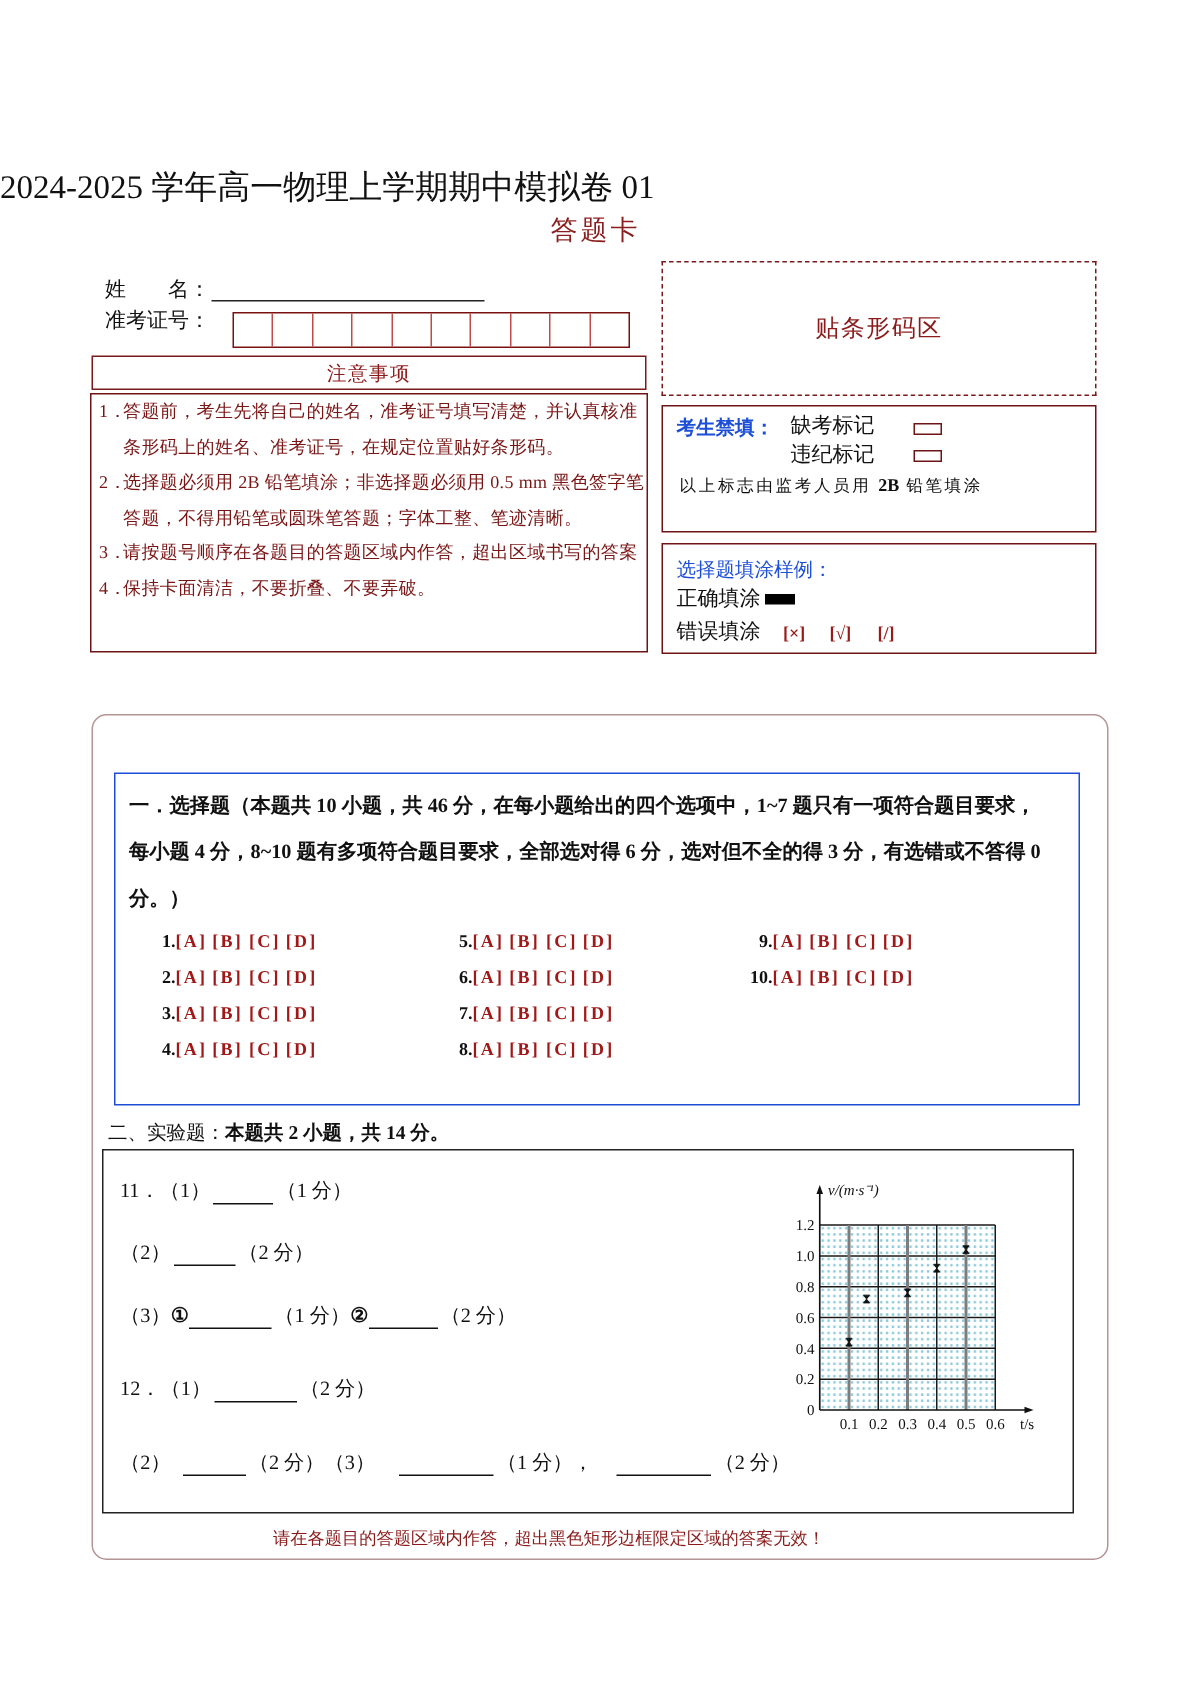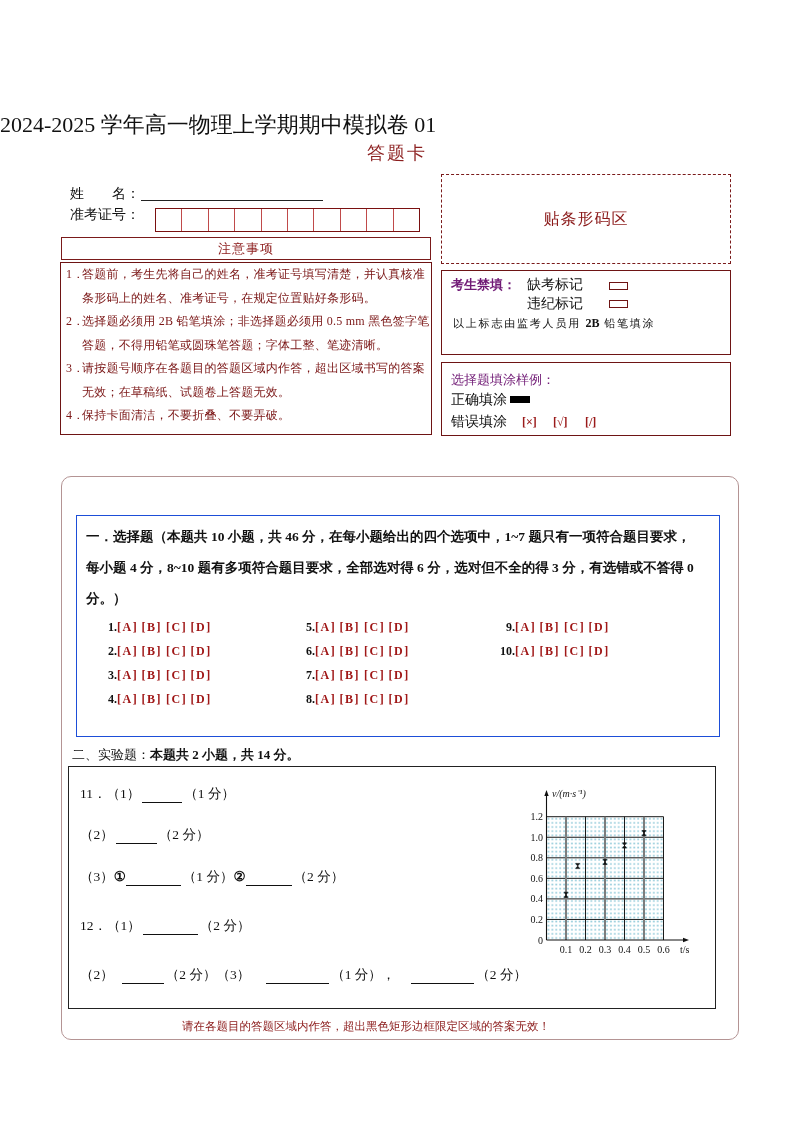--- a/index.html
+++ b/index.html
@@ -15,21 +15,21 @@
 .idbox:last-child{border-right:none}
 .notice-head{left:61px;top:237px;width:370px;height:23px;border:1px solid #7a1a1a;text-align:center;font-size:13px;line-height:21px;color:#8b1a1a;letter-spacing:1px}
 .notice-body{left:60px;top:262px;width:372px;height:173px;border:1.5px solid #6e1414;padding:0 0 0 5px}
 .nitem{display:flex;color:#7a1515;font-size:12px;line-height:23.5px;white-space:nowrap;letter-spacing:0.25px}
 .nnum{width:16px;flex:none}
 .nlines{display:flex;flex-direction:column}
 .barcode{left:441px;top:174px;width:290px;height:90px;border:1px dashed #7a1a1a;display:flex;align-items:center;justify-content:center;font-size:16px;color:#8b1a1a;letter-spacing:1px}
 .box{border:1.5px solid #6e1414}
 .forbid{left:441px;top:270px;width:290px;height:85px}
 .example{left:441px;top:362px;width:290px;height:74px}
-.red{color:#701a75}
+.red{color:#1d4ed8}
 .t13{font-size:13px;line-height:16px;white-space:nowrap}
 .t14{font-size:14px;line-height:18px;white-space:nowrap}
 .markbox{width:19px;height:8px;border:1px solid #6e1414}
 .note{font-size:11px;line-height:14px;letter-spacing:1.8px;white-space:nowrap}
 .note b{font-size:12px;letter-spacing:0}
 .blackfill{width:20px;height:7px;background:#000}
 .wrong{font-size:12px;line-height:16px;font-weight:bold;color:#9a1a1a;white-space:nowrap}
 .outer{left:61px;top:476px;width:678px;height:564px;border:1px solid #b49494;border-radius:10px}
 .choice{left:76px;top:515px;width:644px;height:222px;border:1px solid #1d4ed8}
 .desc{left:9px;font-size:13.5px;line-height:18px;font-weight:bold;white-space:nowrap;color:#111}
@@ -83,21 +83,20 @@
     <span class="nnum">2．</span>
     <span class="nlines">
       <span>选择题必须用 2B 铅笔填涂；非选择题必须用 0.5 mm 黑色签字笔</span>
       <span>答题，不得用铅笔或圆珠笔答题；字体工整、笔迹清晰。</span>
     </span>
   </div>
   <div class="nitem">
     <span class="nnum">3．</span>
     <span class="nlines">
       <span>请按题号顺序在各题目的答题区域内作答，超出区域书写的答案</span>
-      <span>无效；在草稿纸、试题卷上答题无效。</span>
     </span>
   </div>
   <div class="nitem">
     <span class="nnum">4．</span>
     <span class="nlines">
       <span>保持卡面清洁，不要折叠、不要弄破。</span>
     </span>
   </div>
 </div>
 

